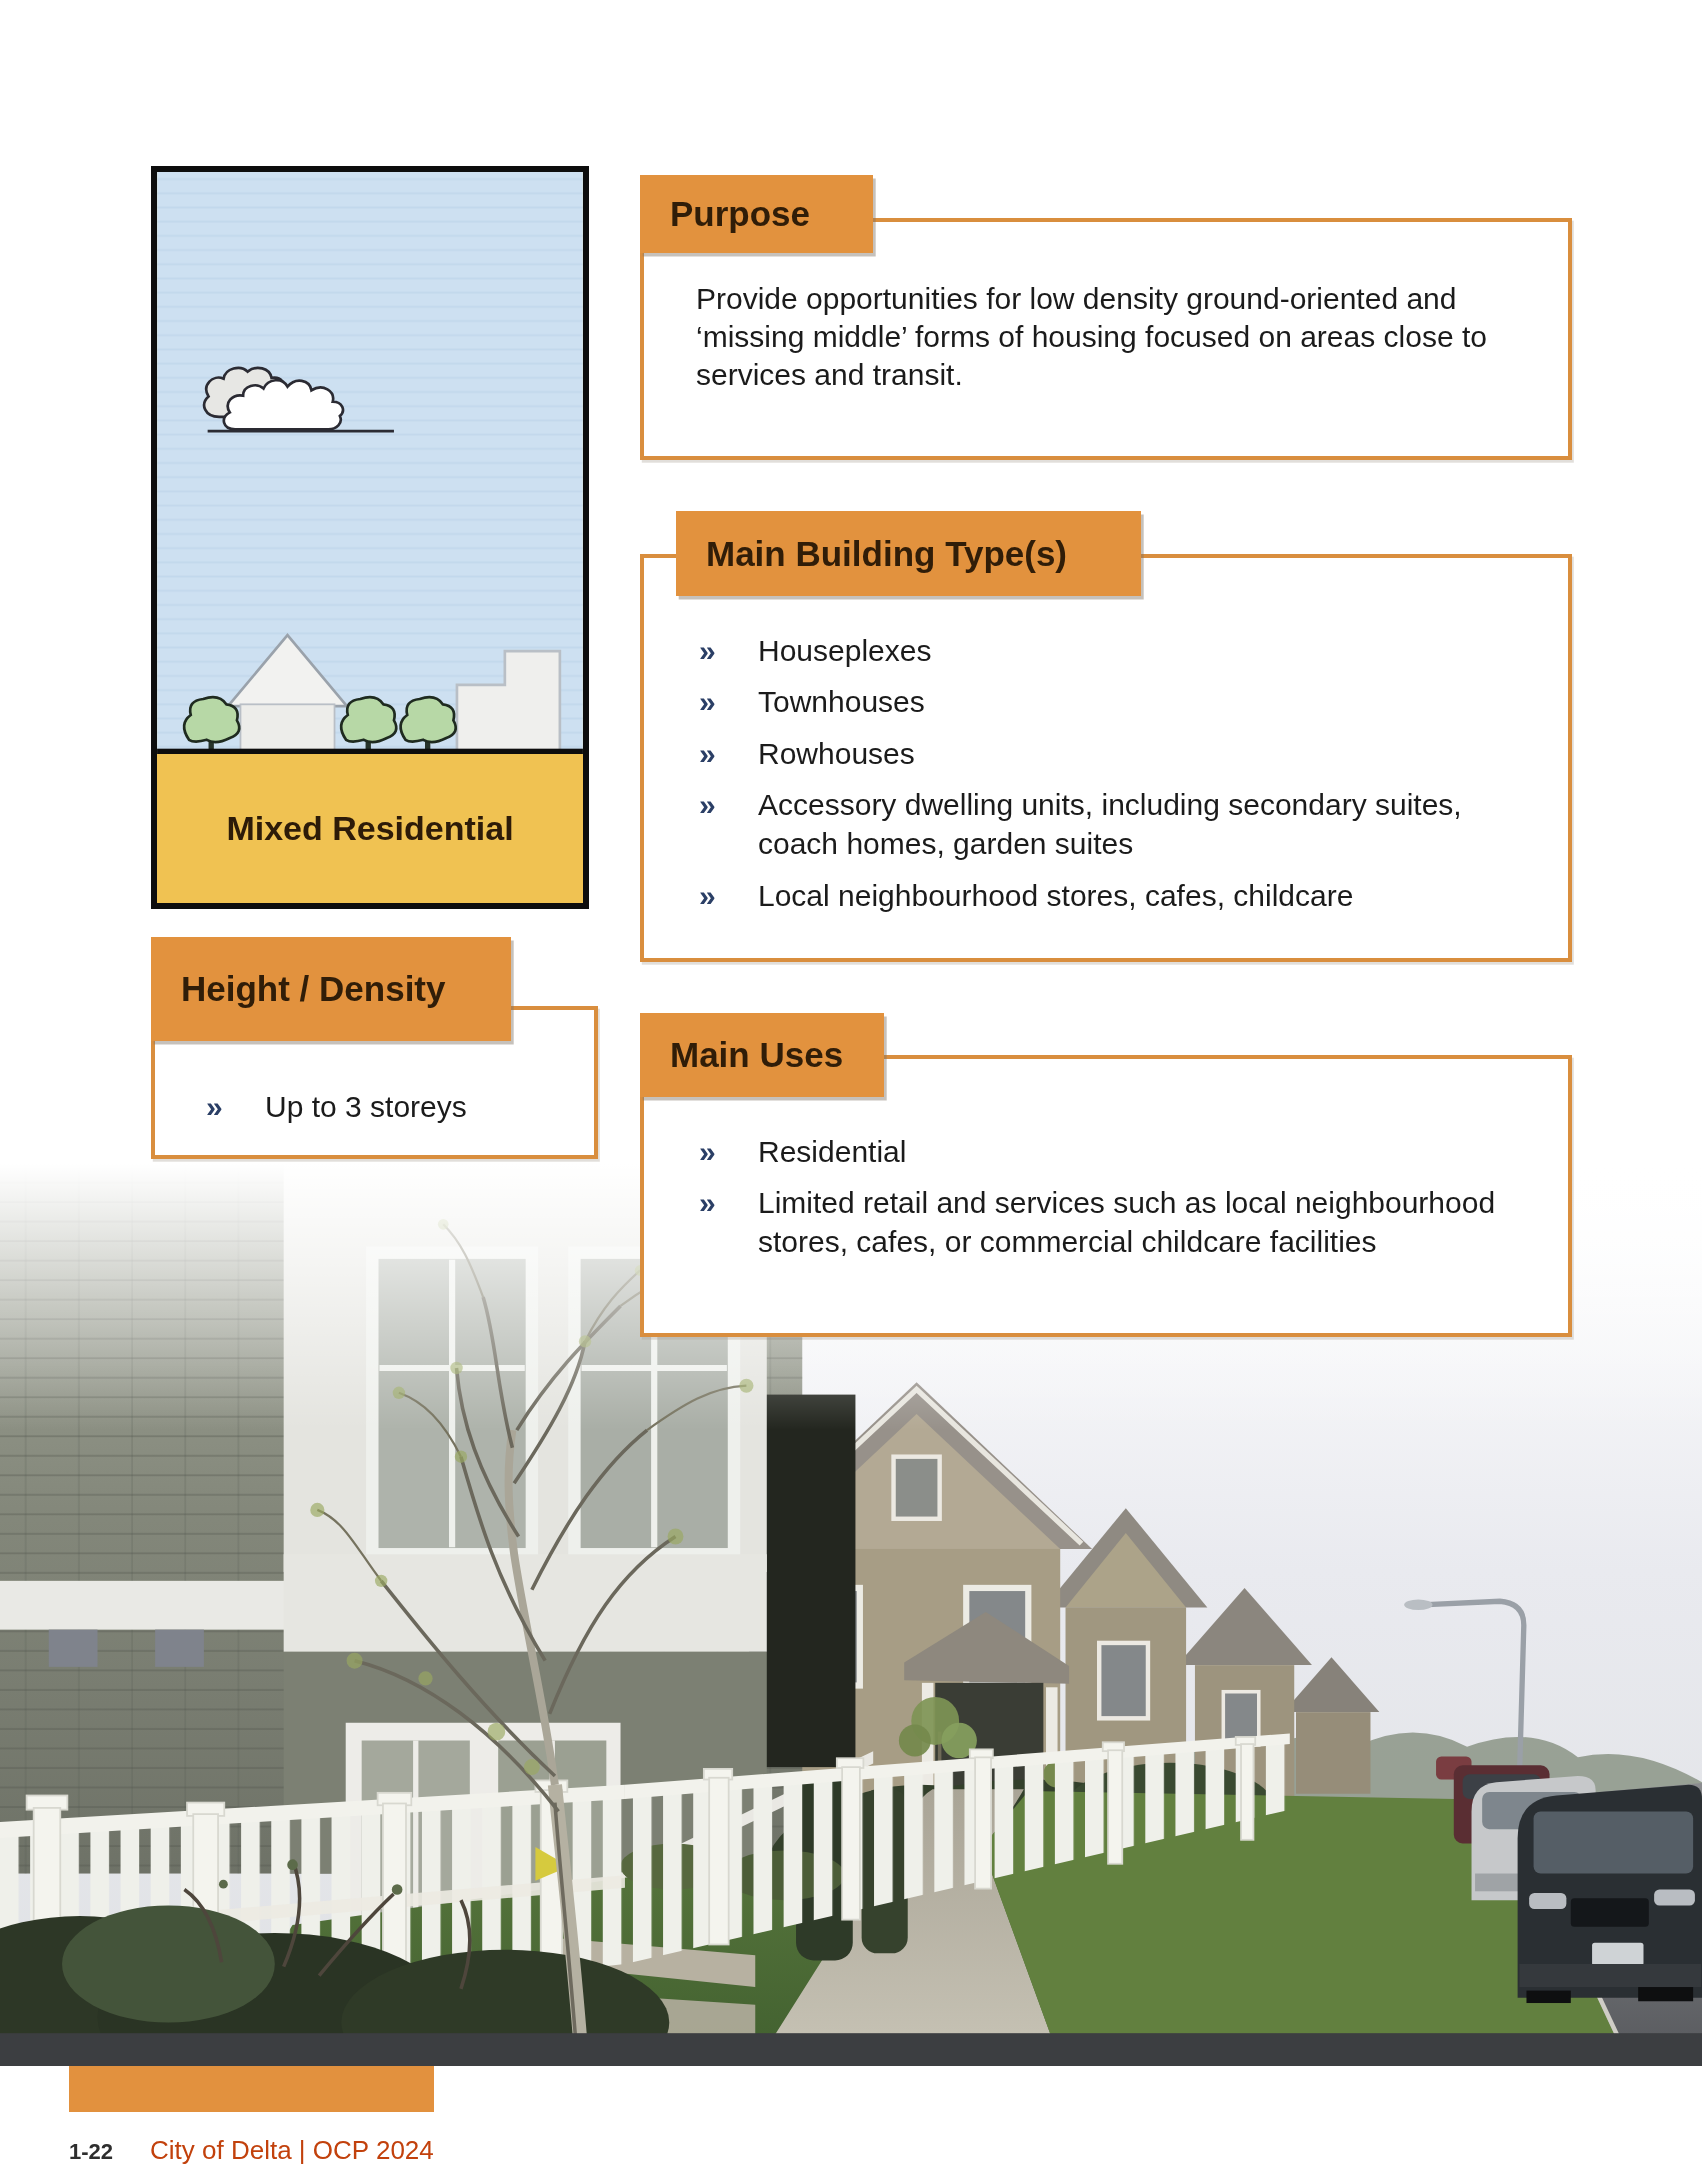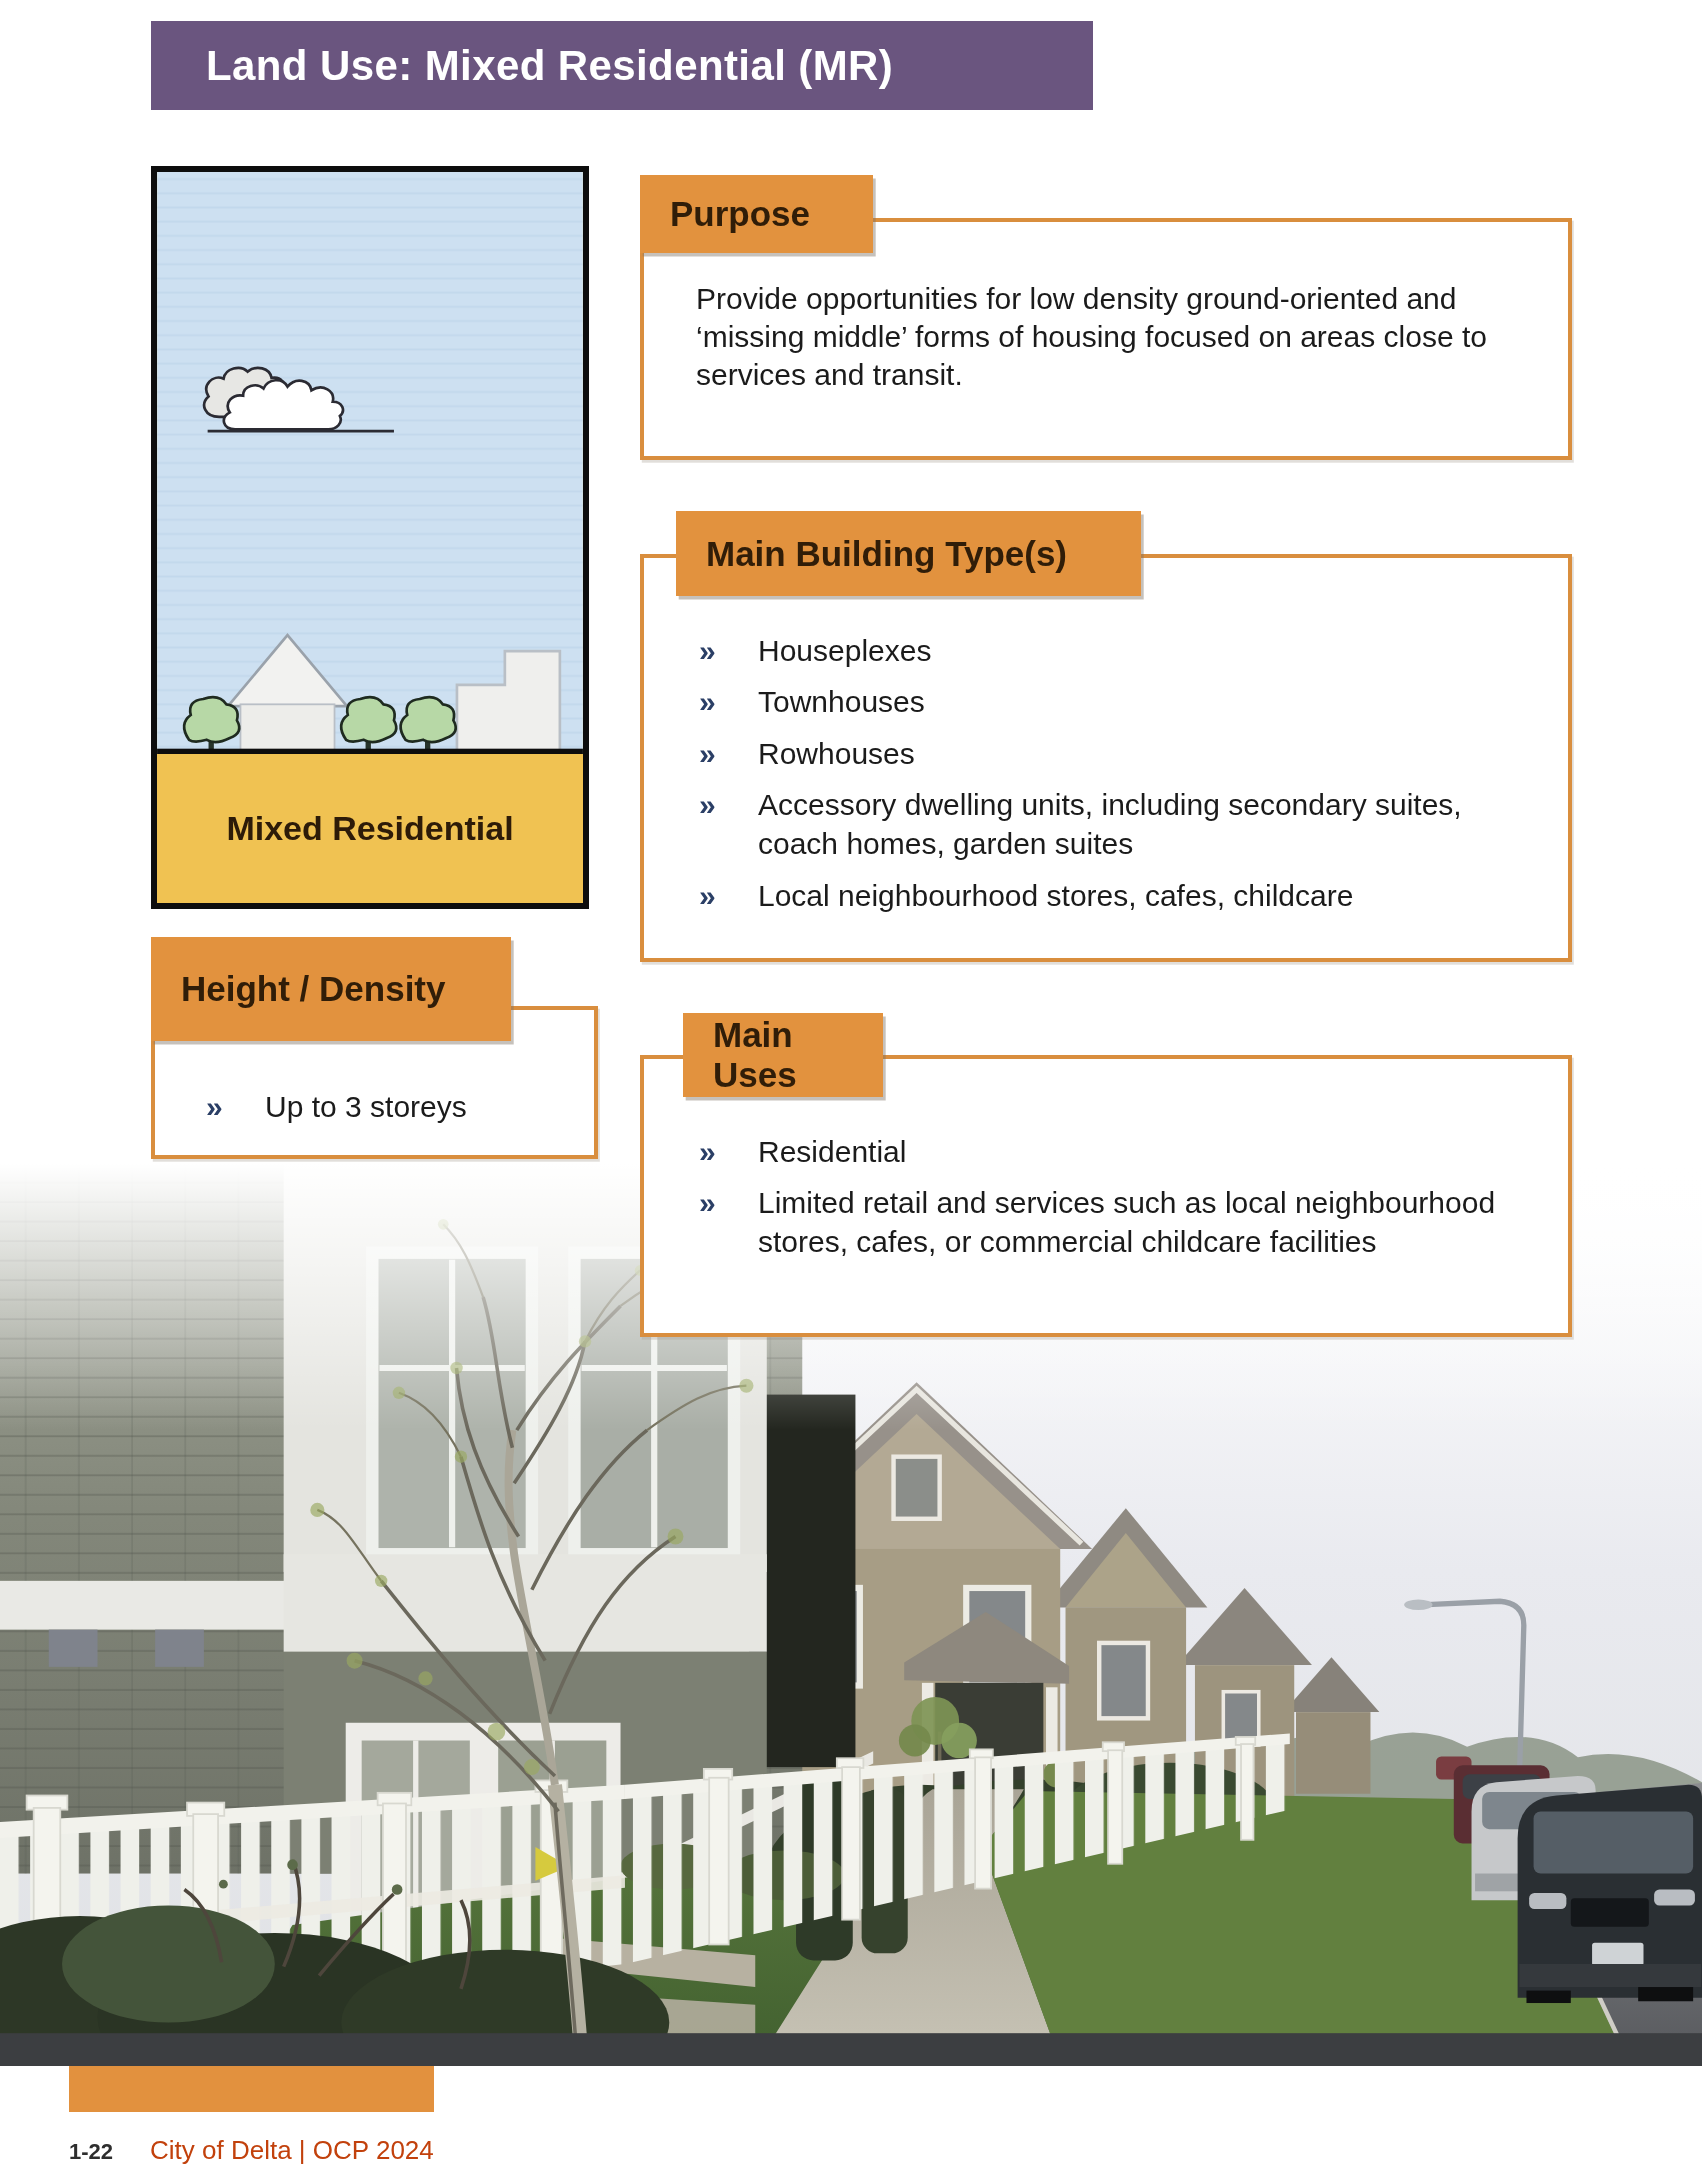--- a/index.html
+++ b/index.html
@@ -33,23 +33,20 @@
   .footer-bar{position:absolute;left:69px;top:2066px;width:365px;height:46px;background:#e2913e;z-index:3;}
   .footer-text{position:absolute;left:69px;top:2135px;display:flex;align-items:baseline;z-index:3;}
   .footer-text .pnum{font-weight:bold;font-size:22px;color:#2e2e2e;}
   .footer-text .doc{margin-left:37px;font-size:26px;color:#c2410c;}
 </style>
 </head>
 <body>
 
 <div class="page">
 
-  <div class="banner">
-    <span>Land Use: Mixed Residential (MR)</span>
-  </div>
 
   <div class="illus">
     <svg viewBox="0 0 480 656">
       <defs>
         <pattern id="skyStripes" width="10" height="16" patternUnits="userSpaceOnUse">
           <rect width="10" height="16" fill="#cde0f1"></rect>
           <rect y="7" width="10" height="2" fill="#c2d8ec"></rect>
         </pattern>
       </defs>
       <rect x="0" y="0" width="480" height="656" fill="url(#skyStripes)"></rect>
@@ -126,21 +123,21 @@
     <span>Height / Density</span>
   </div>
   <div class="body-text" style="left:206px;top:1087px;width:355px;">
     <div class="brow">
       <span class="chev">»</span>
       <span class="btxt">Up to 3 storeys</span>
     </div>
   </div>
 
   <div class="panel" style="left:640px;top:1055px;width:932px;height:282px;"></div>
-  <div class="tab" style="left:640px;top:1013px;width:200px;height:84px;margin-left:43px;">
+  <div class="tab" style="left:640px;top:1013px;width:244px;height:84px;">
     <span>Main Uses</span>
   </div>
   <div class="body-text" style="left:699px;top:1132px;width:816px;">
     <div class="brow">
       <span class="chev">»</span>
       <span class="btxt" style="width:780px;">Residential</span>
     </div>
     <div class="brow">
       <span class="chev">»</span>
       <span class="btxt" style="width:780px;">Limited retail and services such as local neighbourhood stores, cafes, or commercial childcare facilities</span>

